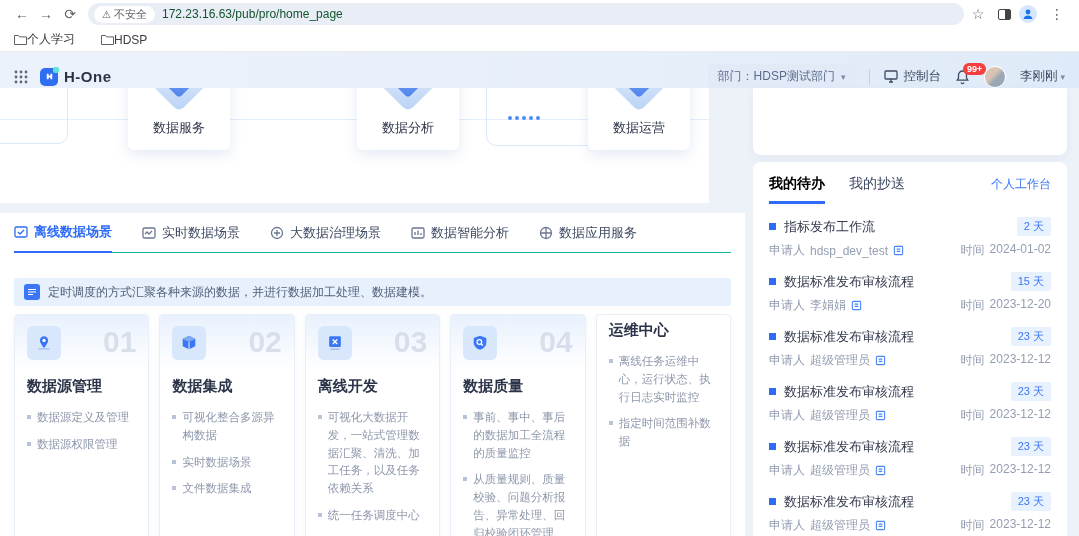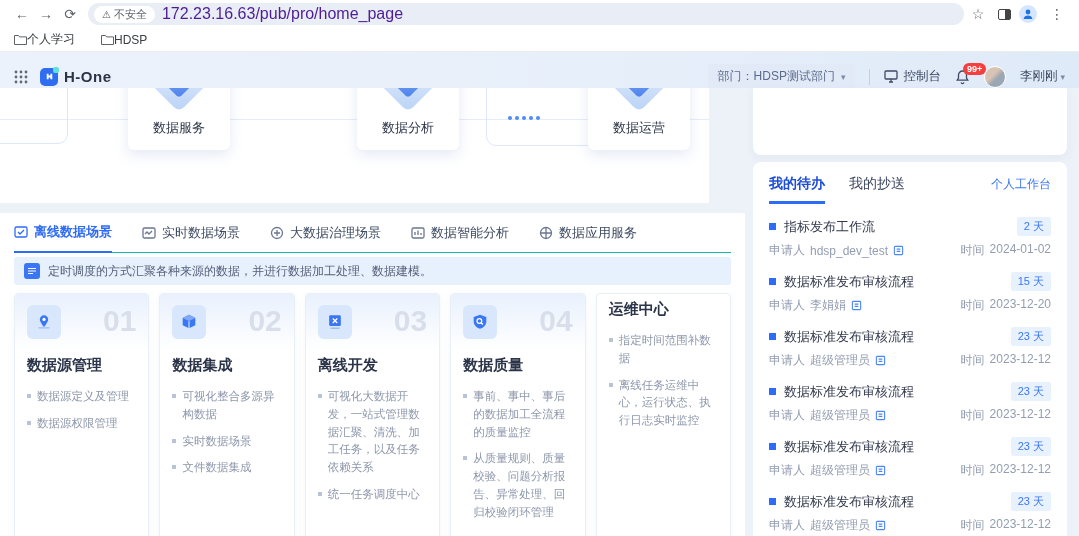--- a/index.html
+++ b/index.html
@@ -5,21 +5,21 @@
   * { margin:0; padding:0; box-sizing:border-box; }
   html,body { width:1079px; height:536px; overflow:hidden; }
   body { font-family:"Liberation Sans","DejaVu Sans",sans-serif; background:#edf1f8; position:relative; }
 
   
   .chrome { height:28px; background:#fff; display:flex; align-items:center; padding:0 10px; }
   .navbtn { width:24px; text-align:center; color:#5f6368; font-size:14px; cursor:pointer; flex:0 0 auto; }
   .urlbar { width:876px; height:22px; background:#e9edf6; border-radius:12px; display:flex; align-items:center; padding:0 4px 0 6px; gap:7px; margin-left:6px; }
   .sec-chip { display:flex; align-items:center; gap:3px; background:#fff; border-radius:10px; padding:1px 8px; font-size:11px; color:#5f6368; }
   .warn { font-size:10px; }
-  .url { font-size:16px; color:#4c1d95; white-space:nowrap; }
+  .url { font-size:12px; color:#14532d; white-space:nowrap; }
   .chrome-right { margin-left:auto; display:flex; align-items:center; gap:8px; }
   .panel-ic { width:13px; height:11px; border:1.5px solid #444; border-radius:2px; position:relative; }
   .panel-ic::after { content:''; position:absolute; right:0; top:0; bottom:0; width:5px; background:#444; }
   .prof { width:18px; height:18px; border-radius:50%; background:#d7e6ff; display:flex; align-items:center; justify-content:center; }
 
   
   .bookmarks { height:24px; background:#fff; display:flex; align-items:center; gap:26px; padding:0 14px; border-bottom:1px solid #ececec; }
   .bm { display:flex; align-items:center; font-size:12px; color:#3c4043; cursor:pointer; }
 
   
@@ -54,40 +54,40 @@
     background:linear-gradient(135deg,#eaf2fd,#b9d2f6); }
   .cube::after { content:''; position:absolute; left:10px; top:10px; width:20px; height:20px; border-radius:4px; background:linear-gradient(135deg,#7fa9f3,#4d82ec); }
   .flow-label { font-size:13px; color:#2b3346; position:relative; z-index:2; }
 
   
   .content { position:absolute; top:125px; left:0; width:745px; height:460px; background:#fff; padding:10px 14px 0; }
   .tabs { display:flex; gap:30px; border-bottom:1px solid #14b8a6; }
   .tab { display:flex; gap:6px; align-items:center; font-size:13px; color:#3e4a61; padding-bottom:10px; cursor:pointer; }
   .tab.active { color:#2e6bf6; font-weight:700; border-bottom:2px solid #2e6bf6; margin-bottom:-1px; }
   .tab svg { flex:0 0 auto; }
-  .banner { margin-top:4px; background:#e7f0fd; border-radius:3px; height:28px; display:flex; align-items:center; gap:8px; padding:0 10px; }
+  .banner { margin-top:25px; background:#e7f0fd; border-radius:3px; height:28px; display:flex; align-items:center; gap:8px; padding:0 10px; }
   .banner-ic { width:16px; height:16px; border-radius:3px; background:#3b77f5; display:flex; align-items:center; justify-content:center; }
   .banner-text { font-size:12px; color:#56627a; }
   .cards { display:flex; gap:10px; margin-top:8px; }
   .card { flex:1; border:1px solid #e9eef7; border-radius:4px; background:#fff; height:260px; box-shadow:0 2px 6px rgba(140,160,200,.10); overflow:hidden; cursor:pointer; }
   .card-head { height:56px; padding:11px 12px 0; background:linear-gradient(180deg,#e9f1fd,#ffffff); display:flex; justify-content:space-between; }
   .cicon { width:34px; height:34px; border-radius:6px; background:#d8e7fb; display:flex; align-items:center; justify-content:center; }
   .cnum { font-size:30px; font-weight:700; color:#d9dfea; line-height:32px; }
   .card-body { padding:2px 12px; }
   .ctitle { font-size:15px; font-weight:700; color:#2b3448; margin:4px 0 13px; }
   .citem { position:relative; font-size:11.5px; color:#8d97ab; line-height:1.55; padding-left:10px; margin-bottom:9px; }
   .citem::before { content:''; position:absolute; left:0; top:6px; width:4px; height:4px; background:#b9c3d6; }
 
   
   .right { position:absolute; left:753px; top:0; width:314px; bottom:0; }
   .empty-card { position:absolute; top:0; left:0; right:0; height:67px; background:#fff; border-radius:0 0 8px 8px; box-shadow:0 3px 8px rgba(140,160,200,.10); }
   .todo-card { position:absolute; top:74px; left:0; right:0; height:400px; background:#fff; border-radius:8px 8px 0 0; padding:13px 16px; }
   .todo-head { display:flex; align-items:baseline; }
   .ttab { font-size:14px; color:#3d4861; margin-right:24px; padding-bottom:8px; cursor:pointer; }
-  .ttab.active { color:#1d4ed8; font-weight:700; border-bottom:3px solid #2e6bf6; }
+  .ttab.active { color:#000000; font-weight:700; border-bottom:3px solid #2e6bf6; }
   .wb-link { margin-left:auto; font-size:12px; color:#3b77f5; cursor:pointer; }
   .titem { margin-top:13px; cursor:pointer; }
   .trow1 { display:flex; align-items:center; gap:8px; }
   .tbullet { width:7px; height:7px; background:#2e6bf6; flex:0 0 auto; }
   .ttitle { font-size:13px; color:#333a4d; flex:1; white-space:nowrap; overflow:hidden; }
   .tbadge { font-size:11px; color:#3b77f5; background:#e8f1fe; padding:2px 7px; border-radius:2px; white-space:nowrap; }
   .trow2 { display:flex; align-items:center; margin-top:6px; font-size:12px; color:#939db1; gap:5px; }
   .trow2 .right-part { margin-left:auto; display:flex; gap:5px; }
 </style>
 </head>
@@ -331,22 +331,22 @@
         <div class="card-body">
           <div class="ctitle">数据质量</div>
           <div class="citem">事前、事中、事后的数据加工全流程的质量监控</div>
           <div class="citem">从质量规则、质量校验、问题分析报告、异常处理、回归校验闭环管理</div>
         </div>
       </div>
 
       <div class="card">
         <div class="card-body">
           <div class="ctitle">运维中心</div>
+          <div class="citem">离线任务运维中心，运行状态、执行日志实时监控</div>
           <div class="citem">指定时间范围补数据</div>
-          <div class="citem">离线任务运维中心，运行状态、执行日志实时监控</div>
         </div>
       </div>
 
     </div>
   </div>
 
   <div class="right">
     <div class="empty-card"></div>
 
     <div class="todo-card">

